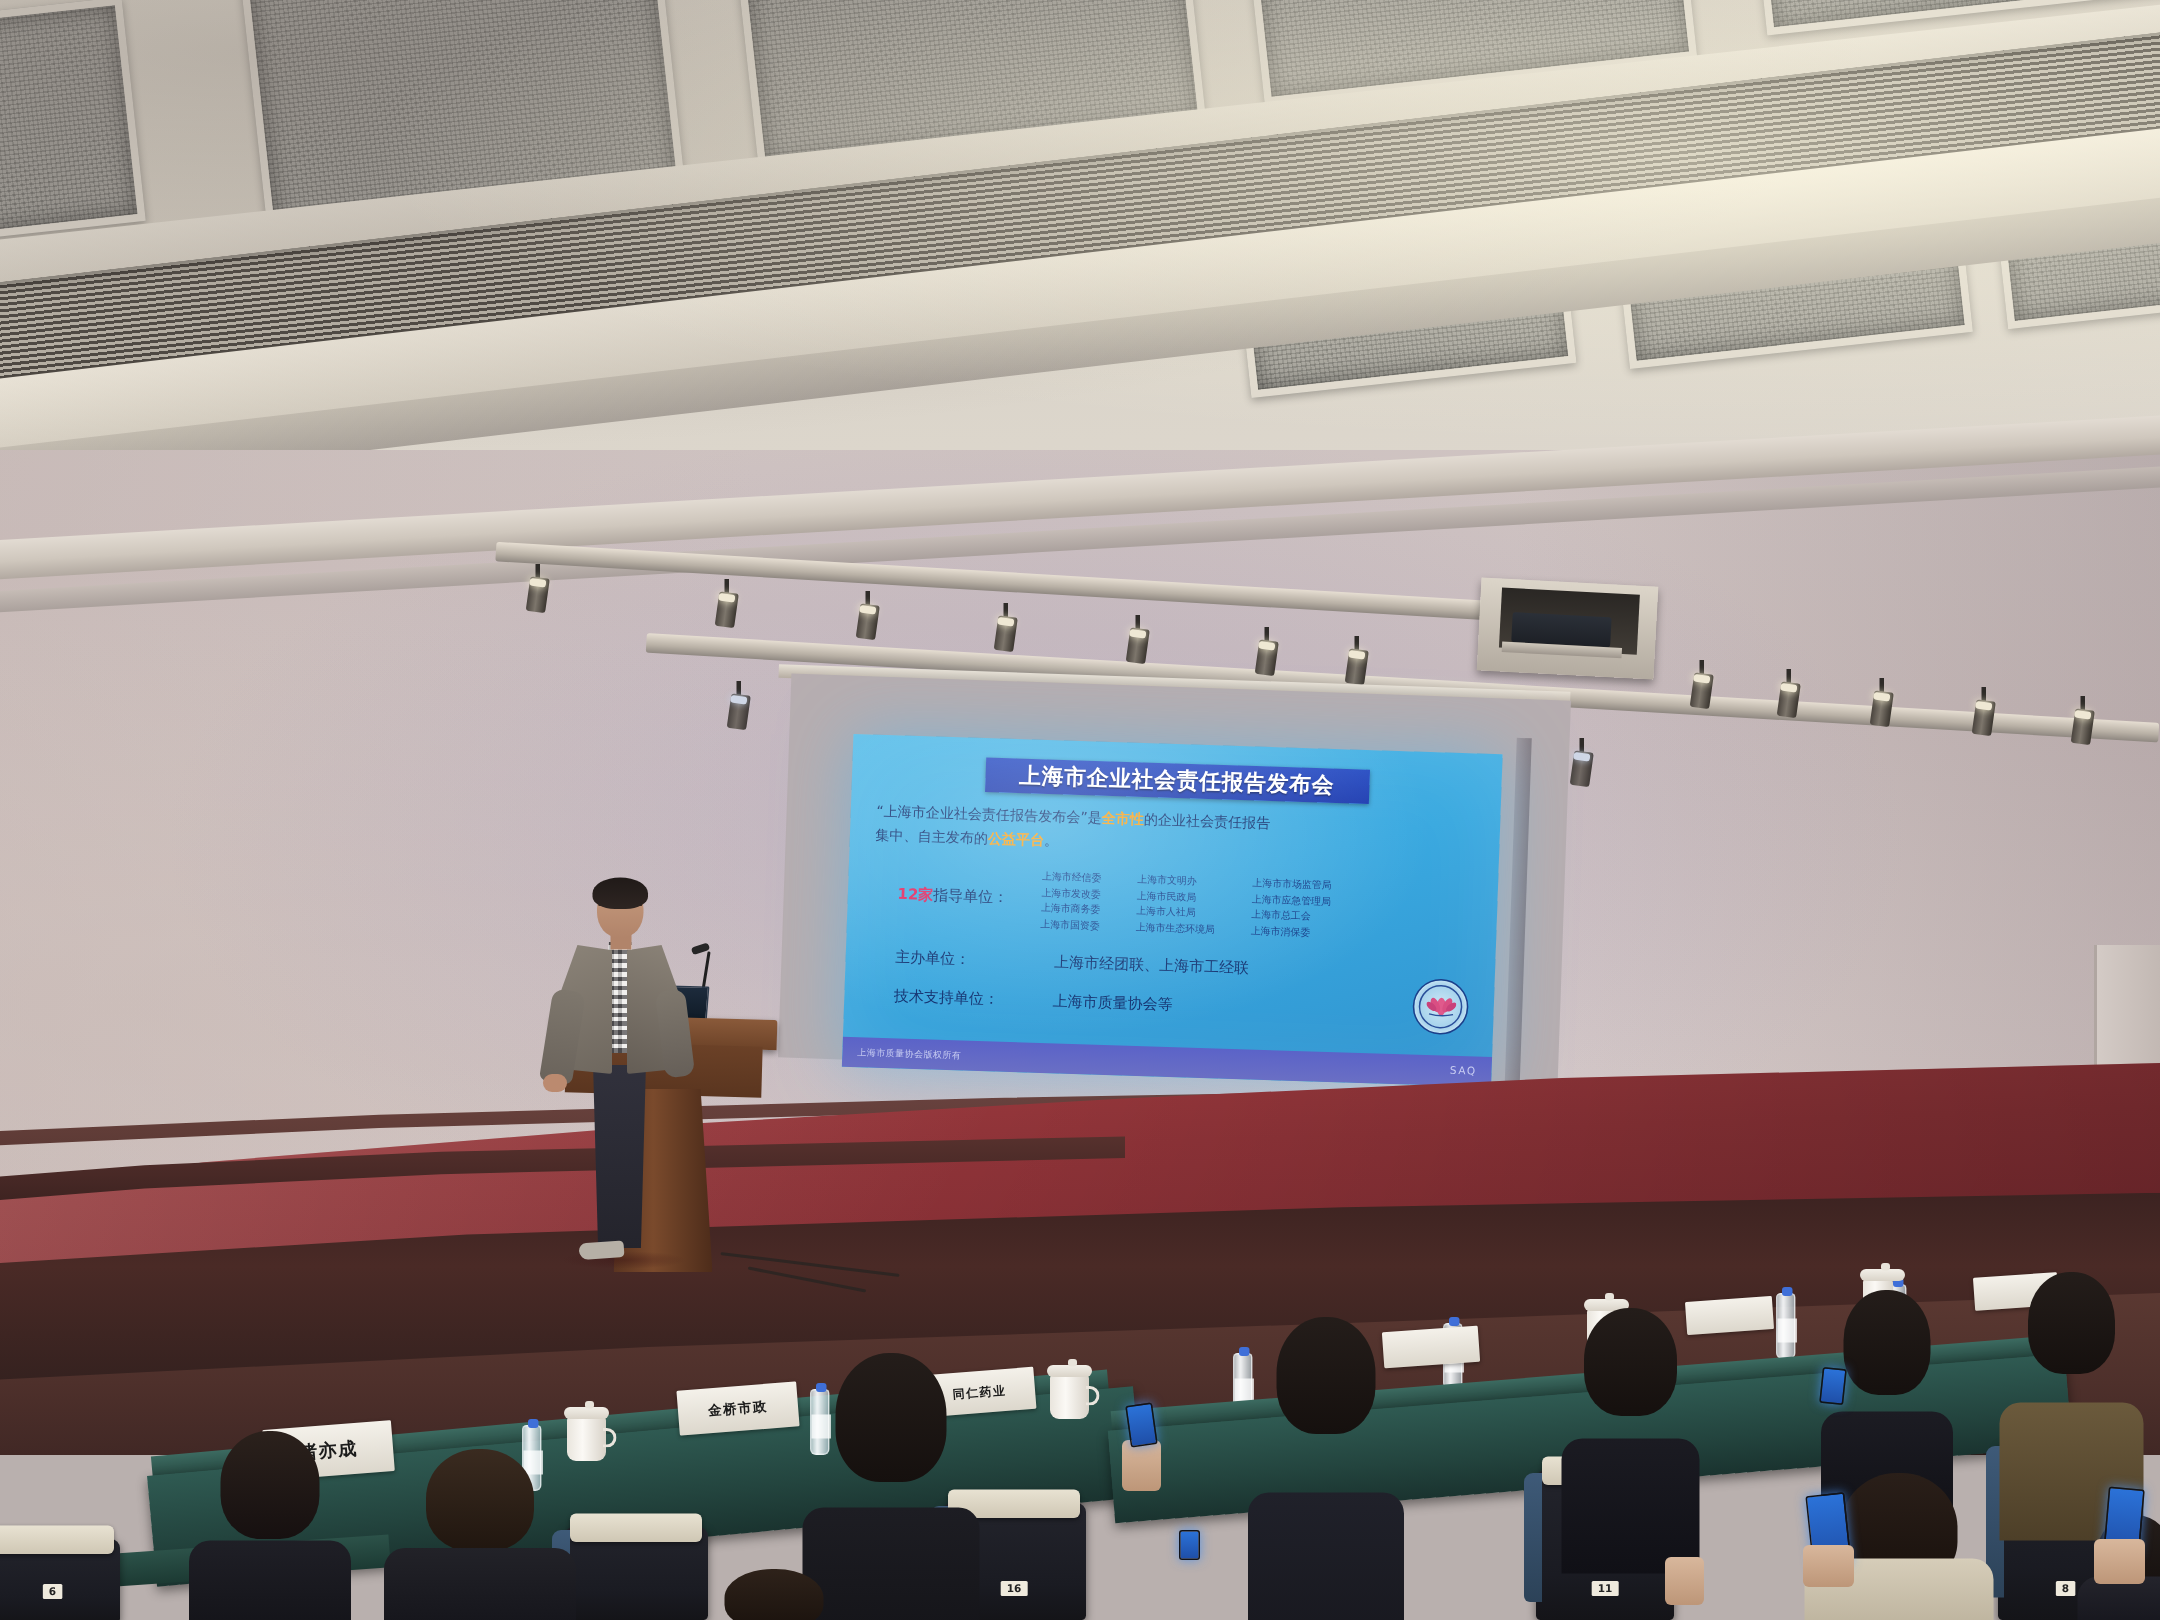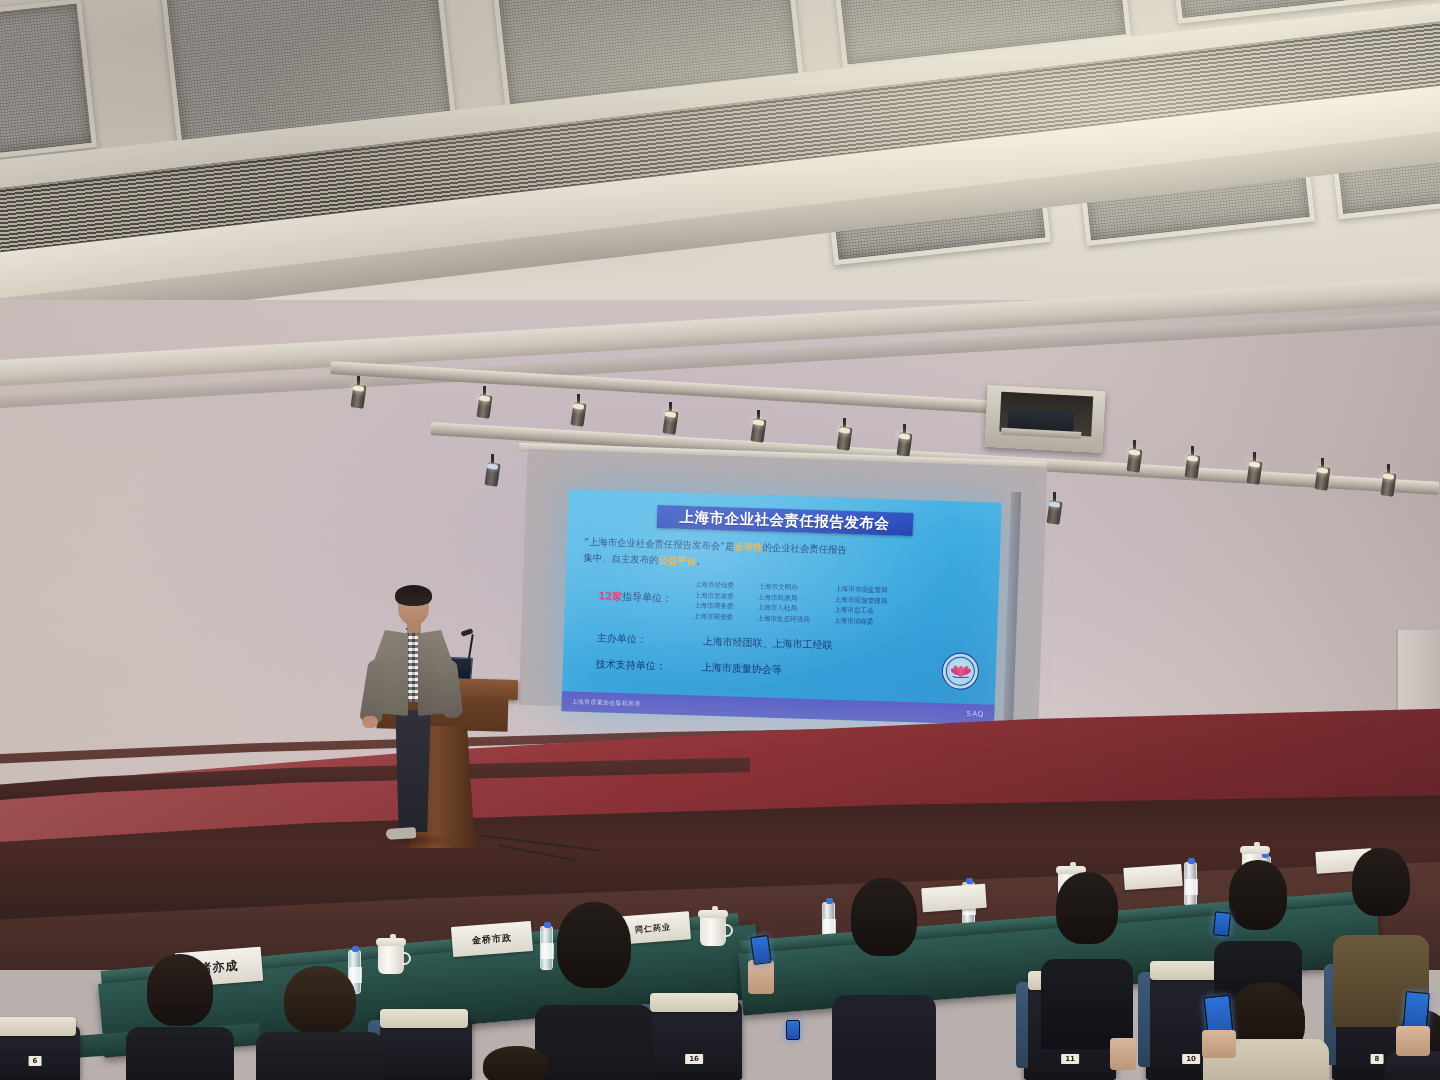--- a/index.html
+++ b/index.html
@@ -809,38 +809,32 @@
     <div class="namecard" style="left:1124px; top:16px; width:58px; height:22px; transform:rotate(-4deg);"></div>
     <div class="namecard" style="left:1316px; top:0px; width:56px; height:22px; transform:rotate(-4deg);"></div>
 
     <div class="rail"></div>
 
     <div class="chair" style="left:376px; top:168px; width:96px; height:62px;">
       <div class="back"></div>
         <div class="headrest"></div>
         <div class="side"></div>
     </div>
-    <div class="chair" style="left:646px; top:152px; width:96px; height:78px;">
+    <div class="chair" style="left:628px; top:152px; width:96px; height:78px;">
       <div class="back"></div>
         <div class="headrest"></div>
         <div class="side"></div>
       <div class="num">16</div>
     </div>
     <div class="chair" style="left:1024px; top:130px; width:92px; height:100px;">
       <div class="back"></div>
         <div class="headrest"></div>
         <div class="side"></div>
       <div class="num">11</div>
     </div>
-    <div class="chair" style="left:1146px; top:120px; width:90px; height:110px;">
-      <div class="back"></div>
-        <div class="headrest"></div>
-        <div class="side"></div>
-      <div class="num">10</div>
-    </div>
     <div class="chair" style="left:1332px; top:112px; width:90px; height:118px;">
       <div class="back"></div>
         <div class="headrest"></div>
         <div class="side"></div>
       <div class="num">8</div>
     </div>
     <div class="chair" style="left:-10px; top:176px; width:90px; height:56px;">
       <div class="back"></div>
         <div class="headrest"></div>
       <div class="num">6</div>

